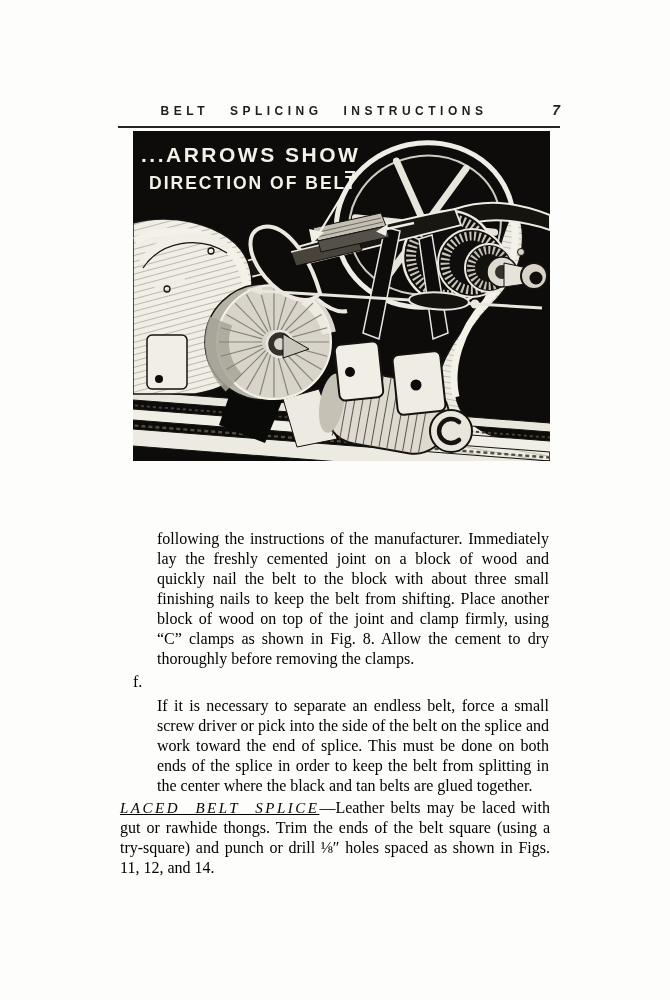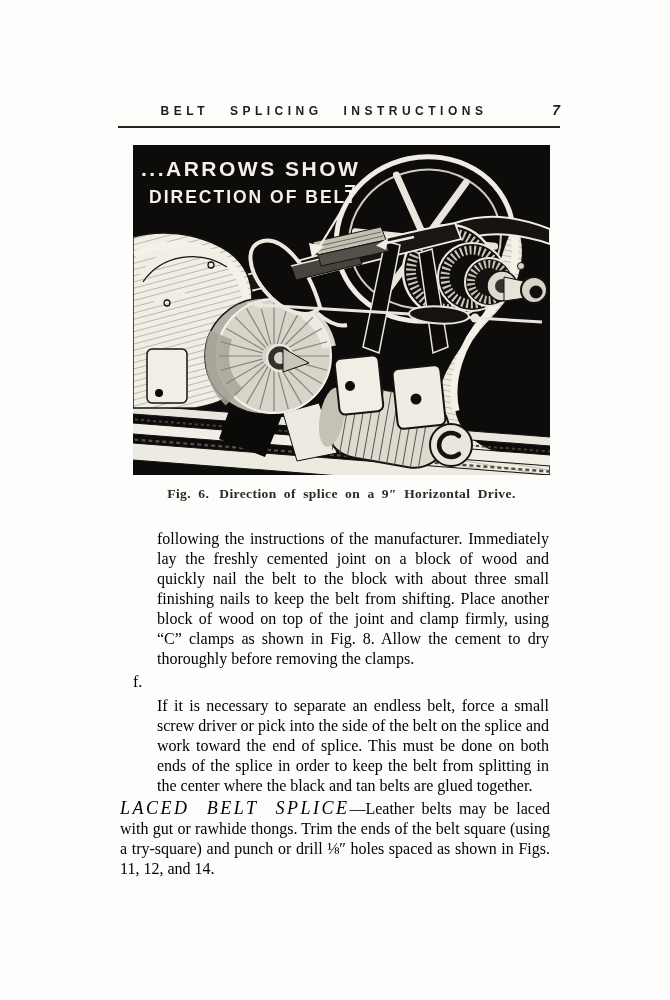--- a/index.html
+++ b/index.html
@@ -21,38 +21,38 @@
     color:#1e1d1b;
   }
   .head-page-num{
     position:absolute;right:0;top:-2px;
     font-family:"Liberation Sans","DejaVu Sans",sans-serif;
     font-weight:bold;font-style:italic;font-size:14px;color:#1e1d1b;
   }
   .head-rule{position:absolute;top:126px;left:0;width:442px;height:2px;background:#26251f;}
 
   
-  .figure-wrap{position:absolute;top:145px;left:15px;width:417px;height:330px;text-align:center;}
+  .figure-wrap{position:absolute;top:131px;left:15px;width:417px;height:330px;text-align:center;}
   .figure-wrap svg{display:block;}
   .fig-caption{
     position:absolute;top:486px;left:15px;width:417px;text-align:center;
     font-weight:bold;font-size:13.5px;color:#2b2a26;
     letter-spacing:.4px;word-spacing:3.5px;
   }
   .fig-caption .cap-label{margin-right:10px;}
 
   
   .bodycopy{font-size:16px;line-height:20px;text-align:justify;color:#000000;}
   .para-1{position:absolute;top:529px;left:39px;width:392px;}
   .item-f{position:absolute;top:672px;left:15px;width:416px;display:flex;}
   .item-f .marker{width:24px;flex:0 0 24px;}
   .item-f .item-text{flex:1;text-align:justify;margin-top:24px;}
   .laced{position:absolute;top:798px;left:2px;width:430px;}
   .laced-head{
-    font-style:italic;letter-spacing:2.5px;word-spacing:7px;font-size:18px;
+    font-style:italic;letter-spacing:2.5px;word-spacing:7px;font-size:15px;text-decoration:underline;
   }
 </style>
 </head>
 <body>
 
 <div class="page-inner">
 
   <div class="running-head">
     <div class="head-title">BELT SPLICING INSTRUCTIONS</div>
     <div class="head-page-num">7</div>
@@ -236,23 +236,20 @@
         <polygon points="179,113 191,101 176,98" fill="#f2efe7"></polygon>
       </g>
 
       <g font-family="Liberation Sans, DejaVu Sans, sans-serif" font-weight="bold" fill="#f4f1e9">
         <text x="8" y="31" font-size="21" letter-spacing="2.5">...ARROWS SHOW</text>
         <text x="16" y="58" font-size="17.5" letter-spacing="2">DIRECTION OF BELT</text>
       </g>
     </svg>
   </div>
 
-  <div class="fig-caption">
-    <span class="cap-label">Fig. 6.</span><span>Direction of splice on a 9″ Horizontal Drive.</span>
-  </div>
 
   <div class="bodycopy para-1">following the instructions of the manufacturer.  Immediately lay the freshly cemented joint on a block of wood and quickly nail the belt to the block with about three small finishing nails to keep the belt from shifting.  Place another block of wood on top of the joint and clamp firmly, using “C” clamps as shown in Fig. 8.  Allow the cement to dry thoroughly before removing the clamps.</div>
 
   <div class="bodycopy item-f">
     <div class="marker">f.</div>
     <div class="item-text">If it is necessary to separate an endless belt, force a small screw driver or pick into the side of the belt on the splice and work toward the end of splice.  This must be done on both ends of the splice in order to keep the belt from splitting in the center where the black and tan belts are glued together.</div>
   </div>
 
   <div class="bodycopy laced">
     <span class="laced-head">LACED BELT SPLICE</span><span>—Leather belts may be laced with gut or rawhide thongs.  Trim the ends of the belt square (using a try-square) and punch or drill ⅛″ holes spaced as shown in Figs. 11, 12, and 14.</span>

